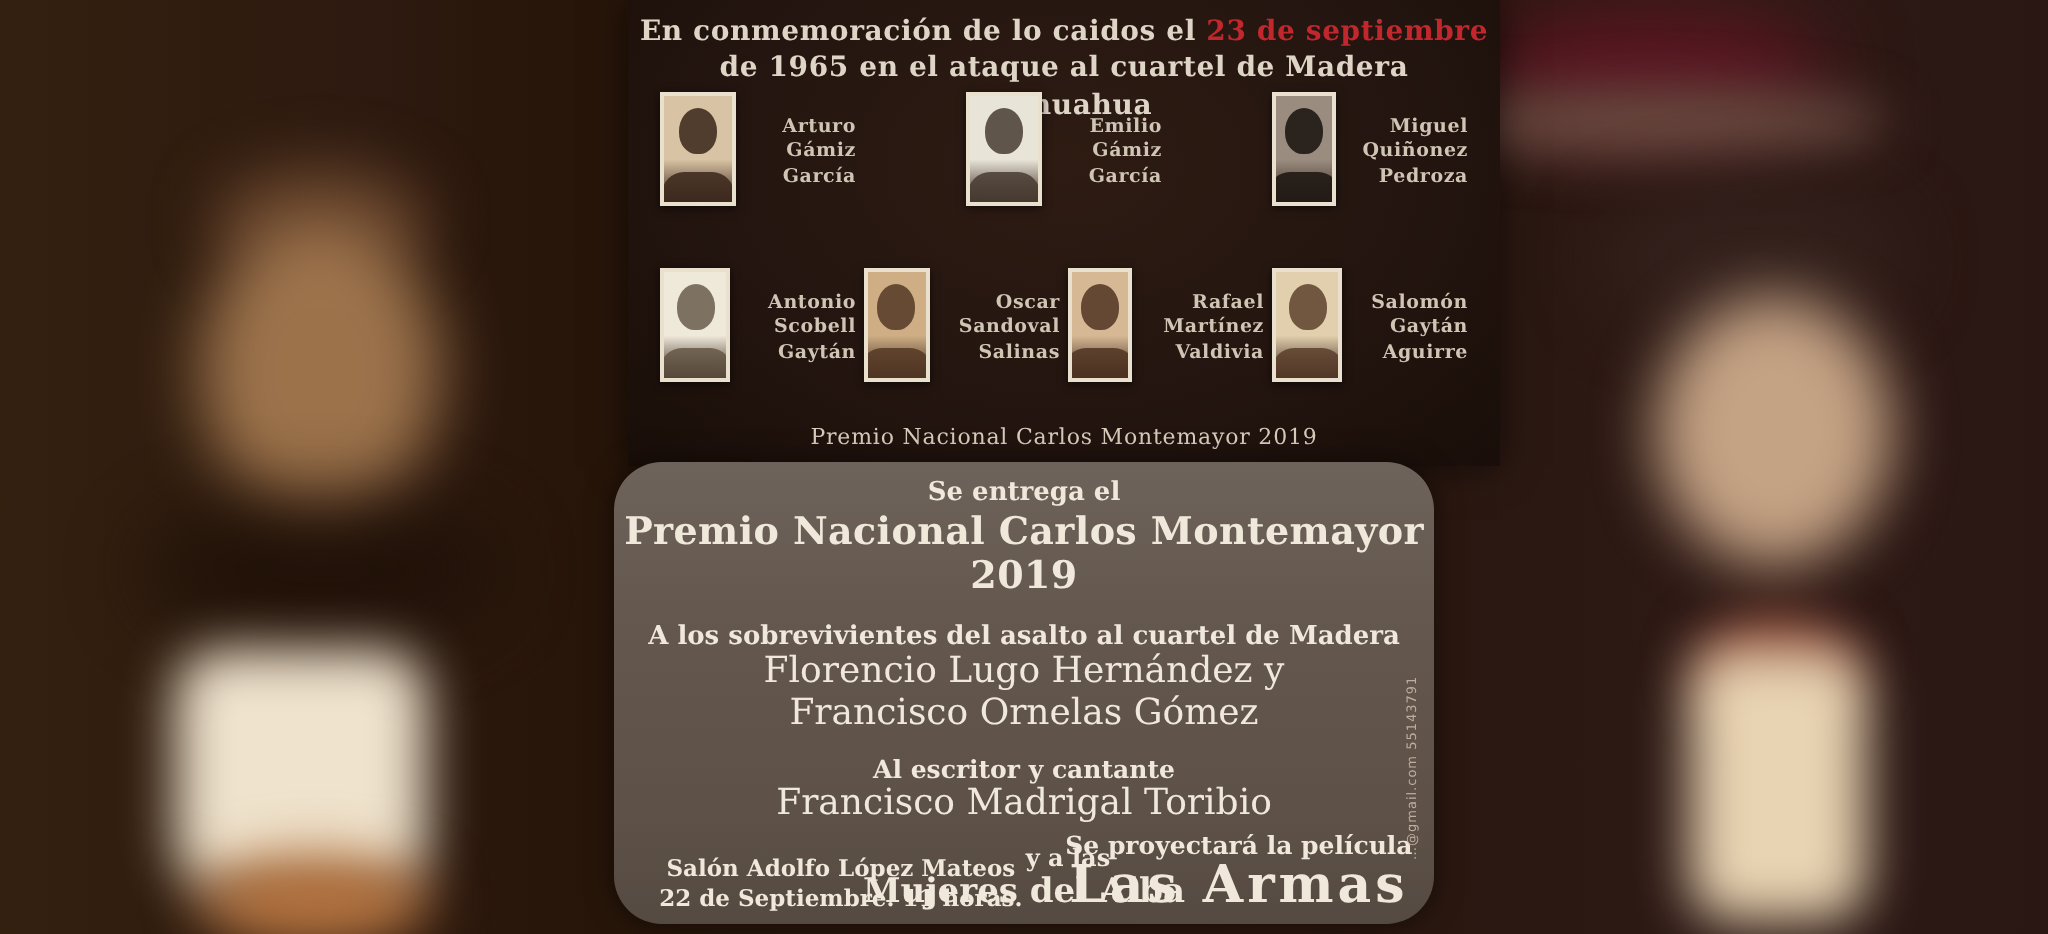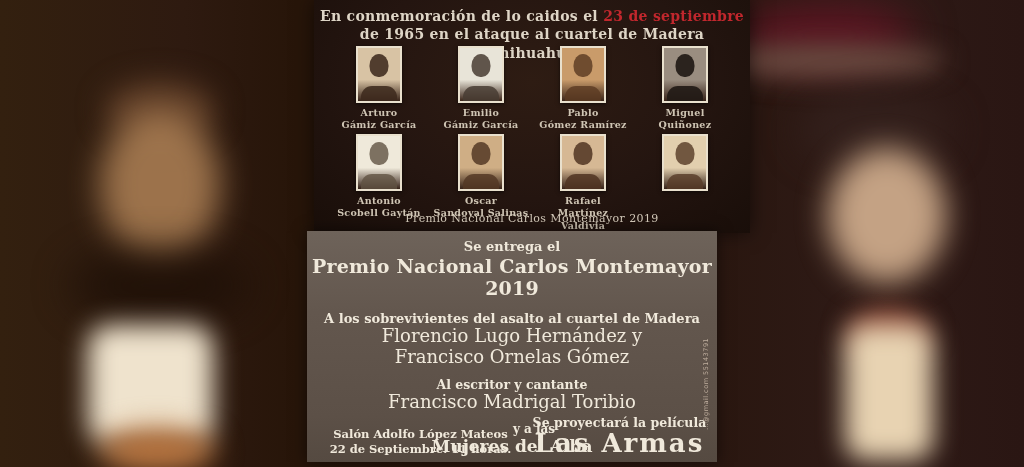--- a/index.html
+++ b/index.html
@@ -26,39 +26,39 @@
   .poster-top{
     position:absolute;left:298px;top:0;width:436px;height:233px;
     background:radial-gradient(ellipse at 50% 35%,#2e1c13 0%,#241510 55%,#190e09 100%);
     box-shadow:0 0 18px rgba(0,0,0,.55);
     color:#ded5c6;text-align:center;margin-left:16px;
   }
   .hdr{font-size:14px;font-weight:bold;letter-spacing:.3px;line-height:1.32;padding-top:7px;}
   .hdr .red{color:#c1272d;}
   .people-row{position:absolute;left:16px;right:16px;display:flex;justify-content:space-between;}
   .row-1{top:46px;} .row-2{top:134px;}
-  .person{width:98px;display:flex;flex-direction:column;align-items:center;}
+  .person{width:98px;display:flex;flex-direction:row;align-items:center;text-align:right;}
   .photo{
     width:42px;height:53px;position:relative;overflow:hidden;
     background:linear-gradient(180deg,var(--tone,#d8c3a8) 0%,var(--tone,#d8c3a8) 60%,rgba(90,60,40,.35) 100%);
     border:2px solid #e9e0cd;box-shadow:0 1px 4px rgba(0,0,0,.6);
   }
   .photo .head{position:absolute;left:50%;top:6px;transform:translateX(-50%);
     width:19px;height:23px;border-radius:50% 50% 46% 46%;background:var(--ink,rgba(70,46,32,.85));}
   .photo .torso{position:absolute;left:50%;bottom:-7px;transform:translateX(-50%);
     width:36px;height:22px;border-radius:11px 11px 0 0;background:var(--ink,rgba(70,46,32,.85));}
   .pname{margin-top:4px;font-size:9.5px;line-height:1.3;color:#cfc5b4;font-weight:bold;letter-spacing:.3px;}
   .top-footer{position:absolute;left:0;right:0;top:212px;font-size:11px;color:#d6ccbc;letter-spacing:.4px;}
 
   
   .card{
     position:absolute;left:307px;top:231px;width:410px;height:231px;
     background:linear-gradient(180deg,#6e635a 0%,#63574e 35%,#5c5047 80%,#554a41 100%);
     box-shadow:0 0 14px rgba(0,0,0,.5);
-    color:#f0e9db;text-align:center;
+    color:#f0e9db;text-align:center;border-radius:24px;
   }
   .card .s1{padding-top:8px;font-size:13px;font-weight:bold;}
   .card .title{font-size:19px;font-weight:bold;letter-spacing:.2px;margin-top:1px;}
   .card .lbl{font-size:13px;font-weight:bold;margin-top:12px;}
   .card .big{font-size:18px;font-weight:normal;line-height:1.15;}
   .card .lbl2{font-size:12.5px;font-weight:bold;margin-top:10px;}
   .card .lbl3{font-size:12px;font-weight:bold;margin-top:9px;padding-left:44px;}
   .card .big2{font-size:17px;font-weight:bold;}
   .bottom-row{position:absolute;left:6px;right:6px;bottom:6px;display:flex;align-items:flex-end;}
   .venue{width:54%;font-size:11.5px;font-weight:bold;line-height:1.25;}
@@ -104,27 +104,20 @@
         <div class="pname"><span>Arturo</span><br><span>Gámiz García</span></div>
       </div>
       <div class="person">
         <div class="photo" style="--tone: #e8e4d8; --ink: rgba(72,60,50,0.85);">
             <div class="head"></div>
             <div class="torso"></div>
           </div>
         <div class="pname"><span>Emilio</span><br><span>Gámiz  García</span></div>
       </div>
       <div class="person">
-        <div class="photo" style="--tone: #c99b6a; --ink: rgba(92,58,34,0.82);">
-            <div class="head"></div>
-            <div class="torso"></div>
-          </div>
-        <div class="pname"><span>Pablo</span><br><span>Gómez Ramírez</span></div>
-      </div>
-      <div class="person">
         <div class="photo" style="--tone: #9a8d80; --ink: rgba(34,26,22,0.92);">
             <div class="head"></div>
             <div class="torso"></div>
           </div>
         <div class="pname"><span>Miguel</span><br><span>Quiñonez Pedroza</span></div>
       </div>
     </div>
 
     <div class="people-row row-2">
       <div class="person">
@@ -146,20 +139,21 @@
             <div class="head"></div>
             <div class="torso"></div>
           </div>
         <div class="pname"><span>Rafael</span><br><span>Martínez Valdivia</span></div>
       </div>
       <div class="person">
         <div class="photo" style="--tone: #e2cfae; --ink: rgba(88,60,40,0.82);">
             <div class="head"></div>
             <div class="torso"></div>
           </div>
+        <div class="pname"><span>Salomón</span><br><span>Gaytán Aguirre</span></div>
       </div>
     </div>
 
     <div class="top-footer">Premio Nacional Carlos Montemayor 2019</div>
   </div>
 
   <div class="card">
     <div class="s1">Se entrega el</div>
     <div class="title">Premio Nacional Carlos Montemayor 2019</div>
     <div class="lbl">A los sobrevivientes del asalto al cuartel de Madera</div>

